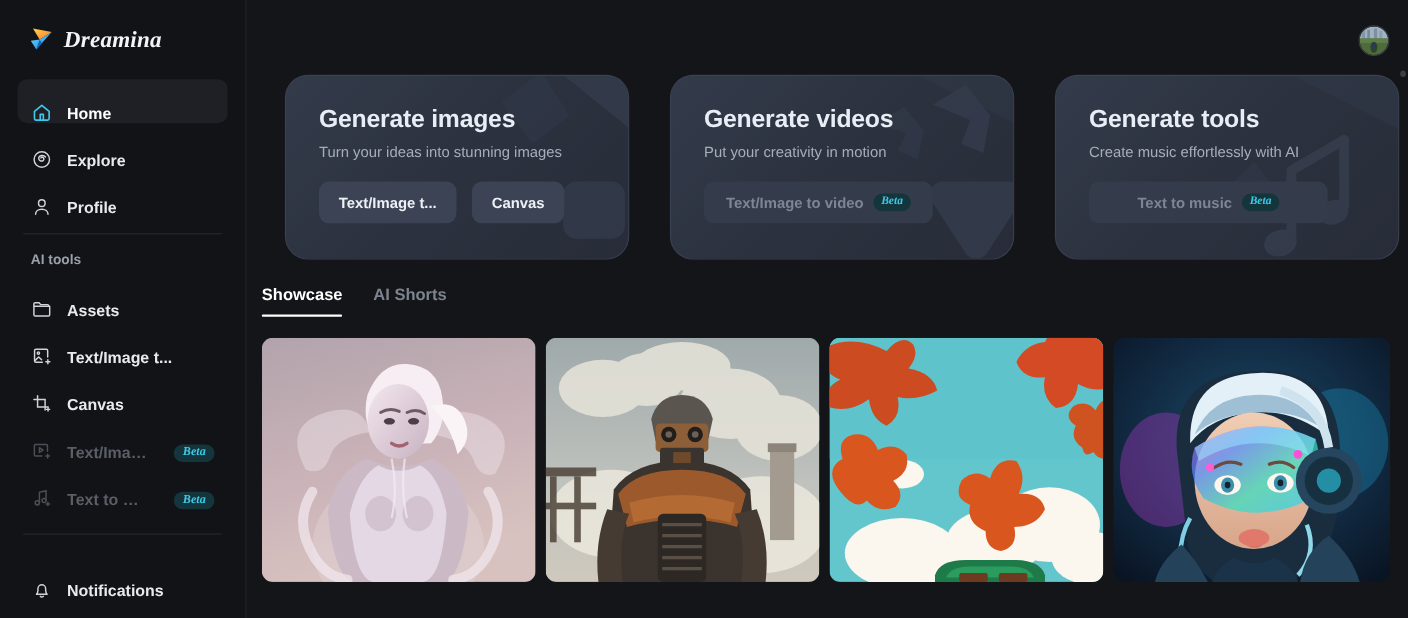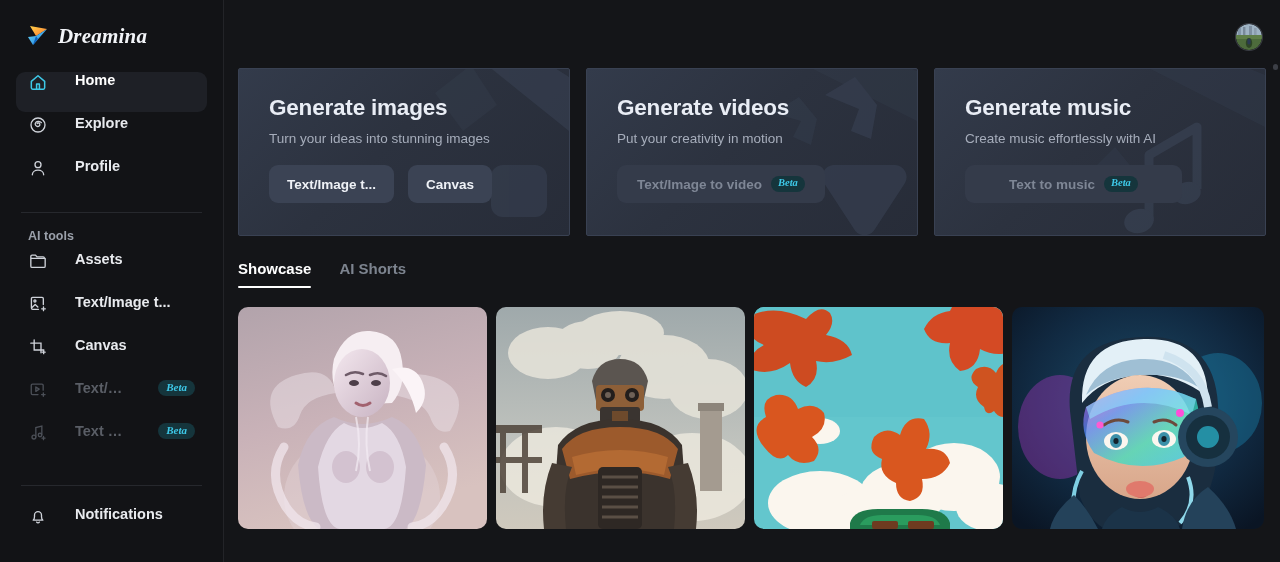--- a/index.html
+++ b/index.html
@@ -25,21 +25,21 @@
     padding-left: 9px;
   }
   .logo-mark { width: 26px; height: 26px; display: block; }
   .logo-text {
     font-family: "Liberation Serif", serif;
     font-style: italic; font-weight: bold;
     font-size: 21px; color: #f2f4f8; letter-spacing: .2px;
   }
 
   .nav-item {
-    display: flex; align-items: flex-start; gap: 27px;
+    display: flex; align-items: flex-end; gap: 13px;
     height: 40px; border-radius: 9px;
     padding: 0 12px; margin-bottom: 3px;
     color: #e8eaee; font-size: 14.5px; font-weight: bold;
     white-space: nowrap; cursor: pointer;
   }
   .nav-item.active { background: #1e2026; }
   .nav-item.active .nav-label { color: #ffffff; }
   .nav-item .nav-icon { width: 20px; height: 20px; flex: 0 0 20px; display: block; color: #cfd3da; }
   .nav-item.active .nav-icon { color: #3ec9e8; }
   .nav-item.disabled { color: #5a5e66; cursor: default; }
@@ -73,25 +73,26 @@
     position: absolute; right: 2px; top: 64px; width: 5px; height: 6px;
     background: #3c3f46; border-radius: 3px; cursor: pointer;
   }
 
   .content { padding: 68px 0 0 14px; }
 
   
   .hero-row { display: flex; gap: 16px; padding-right: 8px; }
   .hero-card {
     position: relative; width: 332px; height: 168px;
-    border-radius: 2px; overflow: hidden;
+    border-radius: 21px; overflow: hidden;
     background: linear-gradient(135deg, #333b4b 0%, #2c323f 45%, #272c38 100%);
     border: 1px solid #394152;
     padding: 26px 24px 0 30px;
     cursor: pointer;
+    margin-left: 21px;
   }
   .hero-deco { position: absolute; inset: 0; pointer-events: none; }
   .hero-title {
     position: relative; font-size: 22.5px; font-weight: bold;
     color: #e9edf5; letter-spacing: -.2px;
   }
   .hero-sub {
     position: relative; margin-top: 10px;
     font-size: 13.5px; color: #a6adbb;
   }
@@ -353,21 +354,21 @@
                 <path d="M196 -10 L330 58 L330 6 L246 -28 Z" fill="#3a4355" opacity="0.5"></path>
                 <g fill="none" stroke="#3d4759" stroke-width="9" stroke-linejoin="round">
                   <path d="M214 152 V86 l48 -28 v62"></path>
                 </g>
                 <ellipse cx="204" cy="152" rx="15" ry="12" fill="#3d4759" transform="rotate(-16 204 152)"></ellipse>
                 <ellipse cx="252" cy="124" rx="14" ry="11" fill="#3d4759" transform="rotate(-16 252 124)"></ellipse>
                 <path d="M150 108 l30 -30 l18 22 l-28 32 Z" fill="#3a4355" opacity="0.5"></path>
               </g>
             </svg>
           </div>
-          <div class="hero-title">Generate music</div>
+          <div class="hero-title">Generate tools</div>
           <div class="hero-sub">Create music effortlessly with AI</div>
           <div class="hero-btns">
             <div class="hero-btn ghost" style="padding:0 44px">
               <span>Text to music</span>
               <span class="beta-badge">Beta</span>
             </div>
           </div>
         </div>
       </div>
 

